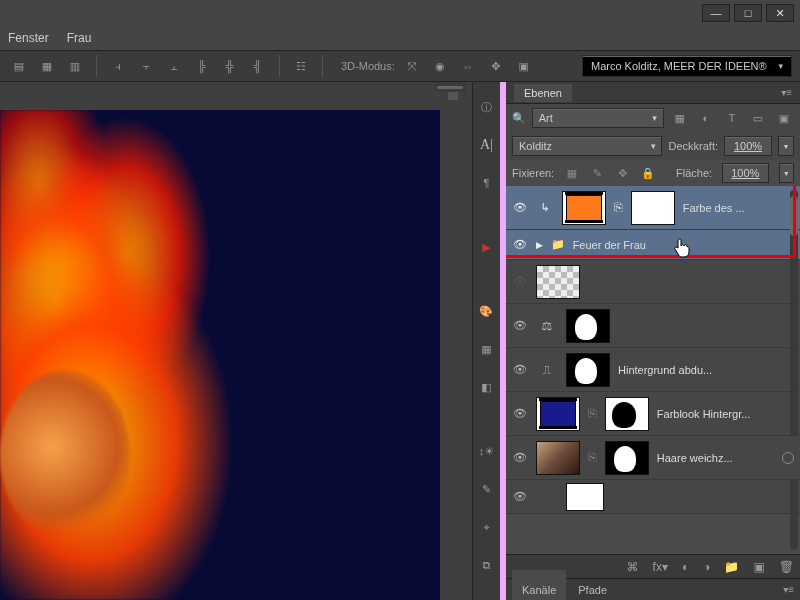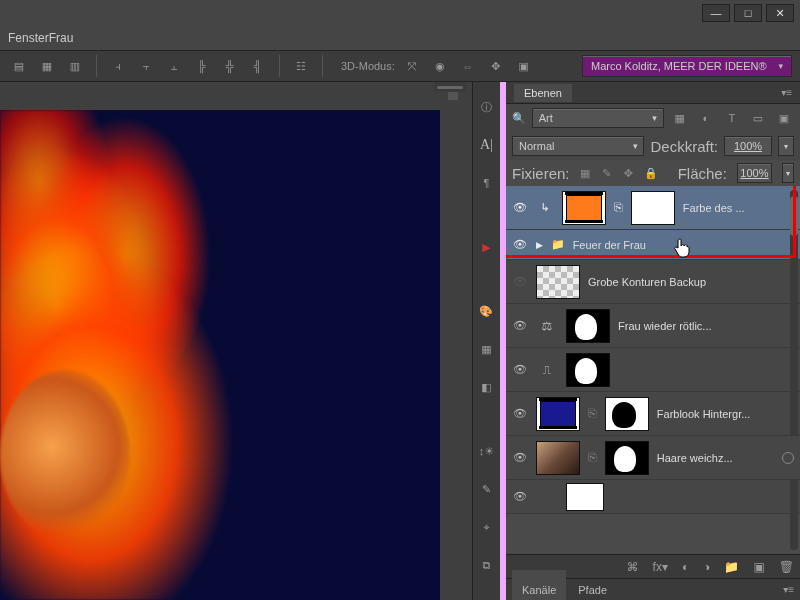--- a/index.html
+++ b/index.html
@@ -1,25 +1,25 @@
 <!DOCTYPE html>
 <html><head>
 <meta charset="utf-8">
 <style>
   * { box-sizing: border-box; margin: 0; padding: 0; font-family: Tahoma, Arial, sans-serif; font-size: 11px; color: #ccc; user-select: none; }
   body { background: #454545; width: 800px; height: 600px; overflow: hidden; position: relative; }
   .titlebar { height: 26px; background: #454545; display: flex; align-items: center; justify-content: flex-end; padding-right: 6px; gap: 4px;}
   .winbtn { width: 28px; height: 18px; background:#3a3a3a; border:1px solid #222; display:flex; align-items:center; justify-content:center; font-size:11px; color:#ddd;}
-  .menubar { height: 24px; display:flex; align-items:center; padding-left:8px; color:#ddd;}
+  .menubar { height: 24px; display:flex; align-items:center; gap:18px; padding-left:8px; color:#ddd;}
   .menubar span { font-size:12px; }
   .toolbar { height: 32px; background:#3b3b3b; border-top:1px solid #222; border-bottom:1px solid #222; display:flex; align-items:center; padding:0 8px; gap:6px;}
   .tool-icon { width:22px; height:22px; display:flex; align-items:center; justify-content:center; color:#999;}
   .tool-sep { width:1px; height:22px; background:#555; margin:0 4px;}
   .tool-label { color:#999; margin-left:8px;}
-  .dropdown-wide { margin-left:auto; background:#701a75; border:1px solid #2a2a2a; height:22px; min-width:210px; display:flex; align-items:center; padding:0 8px; justify-content:space-between; box-shadow: inset 0 1px 0 #666;}
+  .dropdown-wide { margin-left:auto; background:#000000; border:1px solid #2a2a2a; height:22px; min-width:210px; display:flex; align-items:center; padding:0 8px; justify-content:space-between; box-shadow: inset 0 1px 0 #666;}
   .dropdown-wide .arr { font-size:9px; color:#bbb;}
   .main { display:flex; height: calc(600px - 26px - 24px - 32px); }
   .canvas-area { flex:1; background:#3f3f3f; position:relative; overflow:hidden;}
   .canvas-area::before{ content:""; position:absolute; right:14px; top:8px; width:10px; height:10px; background:#555;}
   .canvas { position:absolute; left:0; top:28px; width:440px; height:490px; background:#060a35;}
   .flame { position:absolute; left:0; bottom:0; width:260px; height:490px;
     background:
       radial-gradient(ellipse 190px 260px at 35% 68%, rgba(255,180,30,0.95), rgba(230,80,0,0.9) 45%, rgba(120,20,0,0) 75%),
       radial-gradient(ellipse 140px 220px at 22% 40%, rgba(255,210,80,0.9), rgba(230,90,0,0.85) 40%, rgba(0,0,0,0) 72%),
       radial-gradient(ellipse 110px 180px at 48% 30%, rgba(255,170,30,0.85), rgba(200,50,0,0.8) 50%, rgba(0,0,0,0) 78%),
@@ -33,21 +33,21 @@
   .right { width:300px; background:#4a4a4a; display:flex; flex-direction:column; border-left:6px solid #f0abfc;}
   .panel-tab { height:22px; background:#3a3a3a; display:flex; align-items:center; padding:0 8px; justify-content:space-between; border-bottom:1px solid #222;}
   .panel-tab .lab { background:#4a4a4a; padding:3px 10px; font-size:11px; color:#ddd;}
   .panel-tab .menu { font-size:10px; color:#999;}
   .row { display:flex; align-items:center; height:28px; padding:0 6px; gap:6px;}
   .row-bg { background:#464646;}
   .select { background:#535353; border:1px solid #2a2a2a; height:20px; display:flex; align-items:center; padding:0 6px; flex:1; justify-content:space-between; box-shadow: inset 0 1px 0 #666;}
   .select.sm { flex:0 0 132px;}
   .num-field { background:#535353; border:1px solid #2a2a2a; height:20px; width:48px; display:flex; align-items:center; justify-content:center; text-decoration: underline; box-shadow: inset 0 1px 0 #666;}
   .num-btn { width:16px; height:20px; background:#535353; border:1px solid #2a2a2a; display:flex; align-items:center; justify-content:center; font-size:8px; box-shadow: inset 0 1px 0 #666;}
-  .lbl { color:#bbb; font-size:15px;}
+  .lbl { color:#bbb; font-size:11px;}
   .lock-row { height:26px; display:flex; align-items:center; padding:0 6px; gap:10px;}
   .lock-row .ico { width:16px; height:16px; display:flex; align-items:center; justify-content:center; color:#888;}
   .layers { flex:1; overflow:hidden; position:relative;}
   .layer { display:flex; align-items:center; height:44px; padding:0 6px; gap:8px; border-bottom:1px solid #3a3a3a; background:#464646;}
   .layer.selected { background:#5b708c;}
   .layer.selected * { color:#eee;}
   .eye { width:16px; text-align:center; color:#bbb;}
   .thumb { width:44px; height:34px; background:#fff; border:1px solid #111; position:relative; flex-shrink:0;}
   .thumb.checker { background:
     conic-gradient(#bbb 25%, #eee 0 50%, #bbb 0 75%, #eee 0) 0 0/12px 12px;}
@@ -166,21 +166,21 @@
       </div>
       <div class="tool-icon">▦</div>
       <div class="tool-icon">◐</div>
       <div class="tool-icon">T</div>
       <div class="tool-icon">▭</div>
       <div class="tool-icon">▣</div>
     </div>
 
     <div class="row row-bg">
       <div class="select">
-        <span>Normal</span>
+        <span>Kolditz</span>
         <span style="font-size:9px">▾</span>
       </div>
       <span class="lbl">Deckkraft:</span>
       <div class="num-field">100%</div>
       <div class="num-btn">▾</div>
     </div>
 
     <div class="lock-row">
       <span class="lbl">Fixieren:</span>
       <span class="ico">▦</span>
@@ -208,35 +208,34 @@
       <div class="layer group selected" style="background:#5b708c;">
         <span class="eye">👁</span>
         <span class="grp-tri">▶</span>
         <span class="folder">📁</span>
         <span class="name underline">Feuer der Frau</span>
       </div>
 
       <div class="layer">
         <span class="eye" style="opacity:.15">👁</span>
         <div class="thumb checker"></div>
-        <span class="name">Grobe Konturen Backup</span>
       </div>
 
 
       <div class="layer">
         <span class="eye">👁</span>
         <span class="adj-ic">⚖</span>
         <div class="mask silhouette"></div>
-        <span class="name">Frau wieder rötlic...</span>
       </div>
 
       <div class="layer">
         <span class="eye">👁</span>
         <span class="adj-ic">⎍</span>
         <div class="mask silhouette" style="background:#000"></div>
+        <span class="name">Hintergrund abdu...</span>
       </div>
 
       <div class="layer">
         <span class="eye">👁</span>
         <div class="thumb color-blue"><span class="corners"></span></div>
         <span class="link-ic">⎘</span>
         <div class="mask light silhouette-dark"></div>
         <span class="name">Farblook Hintergr...</span>
       </div>
 

